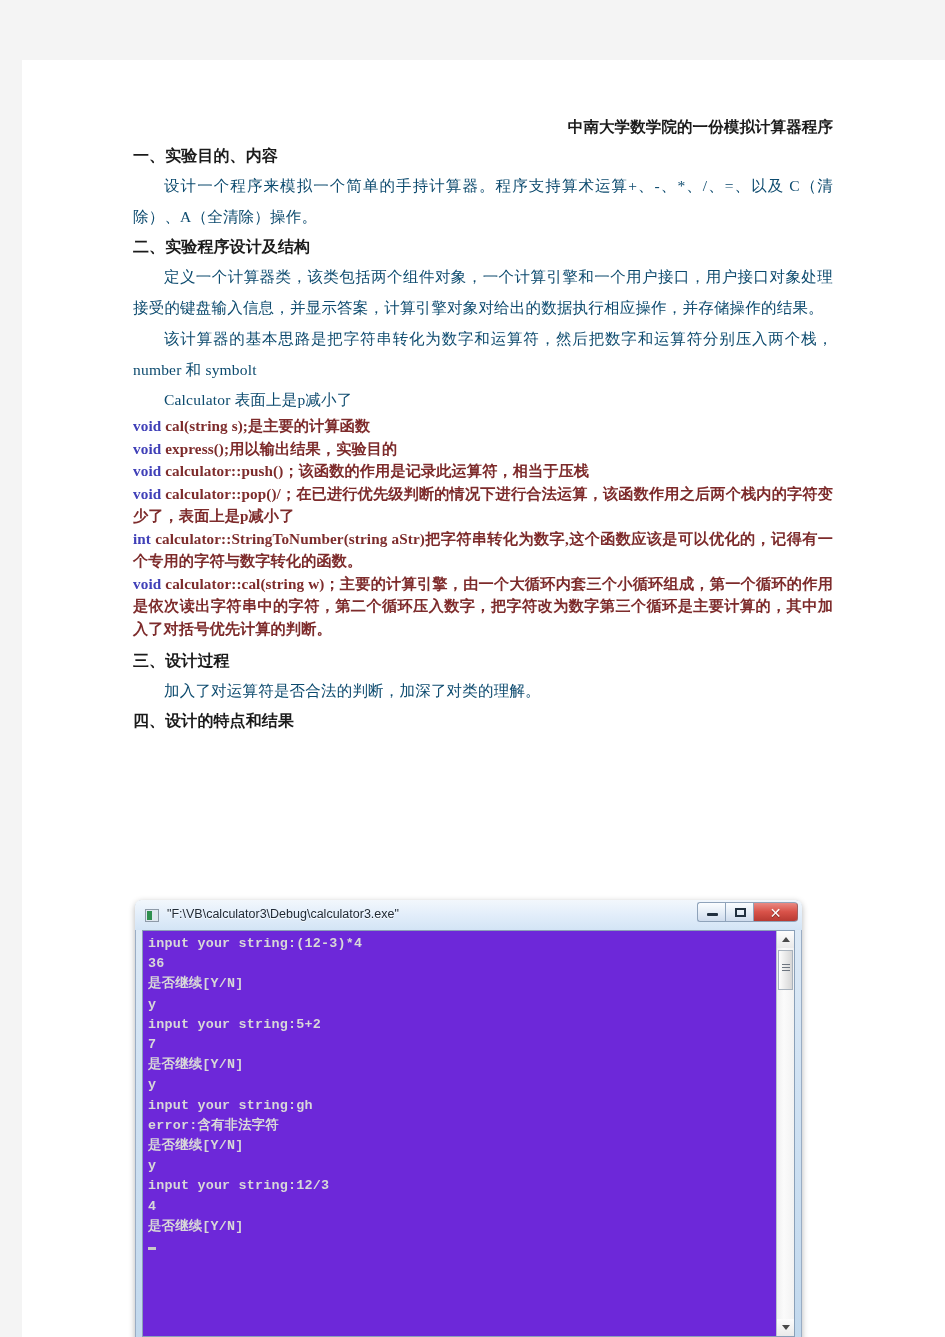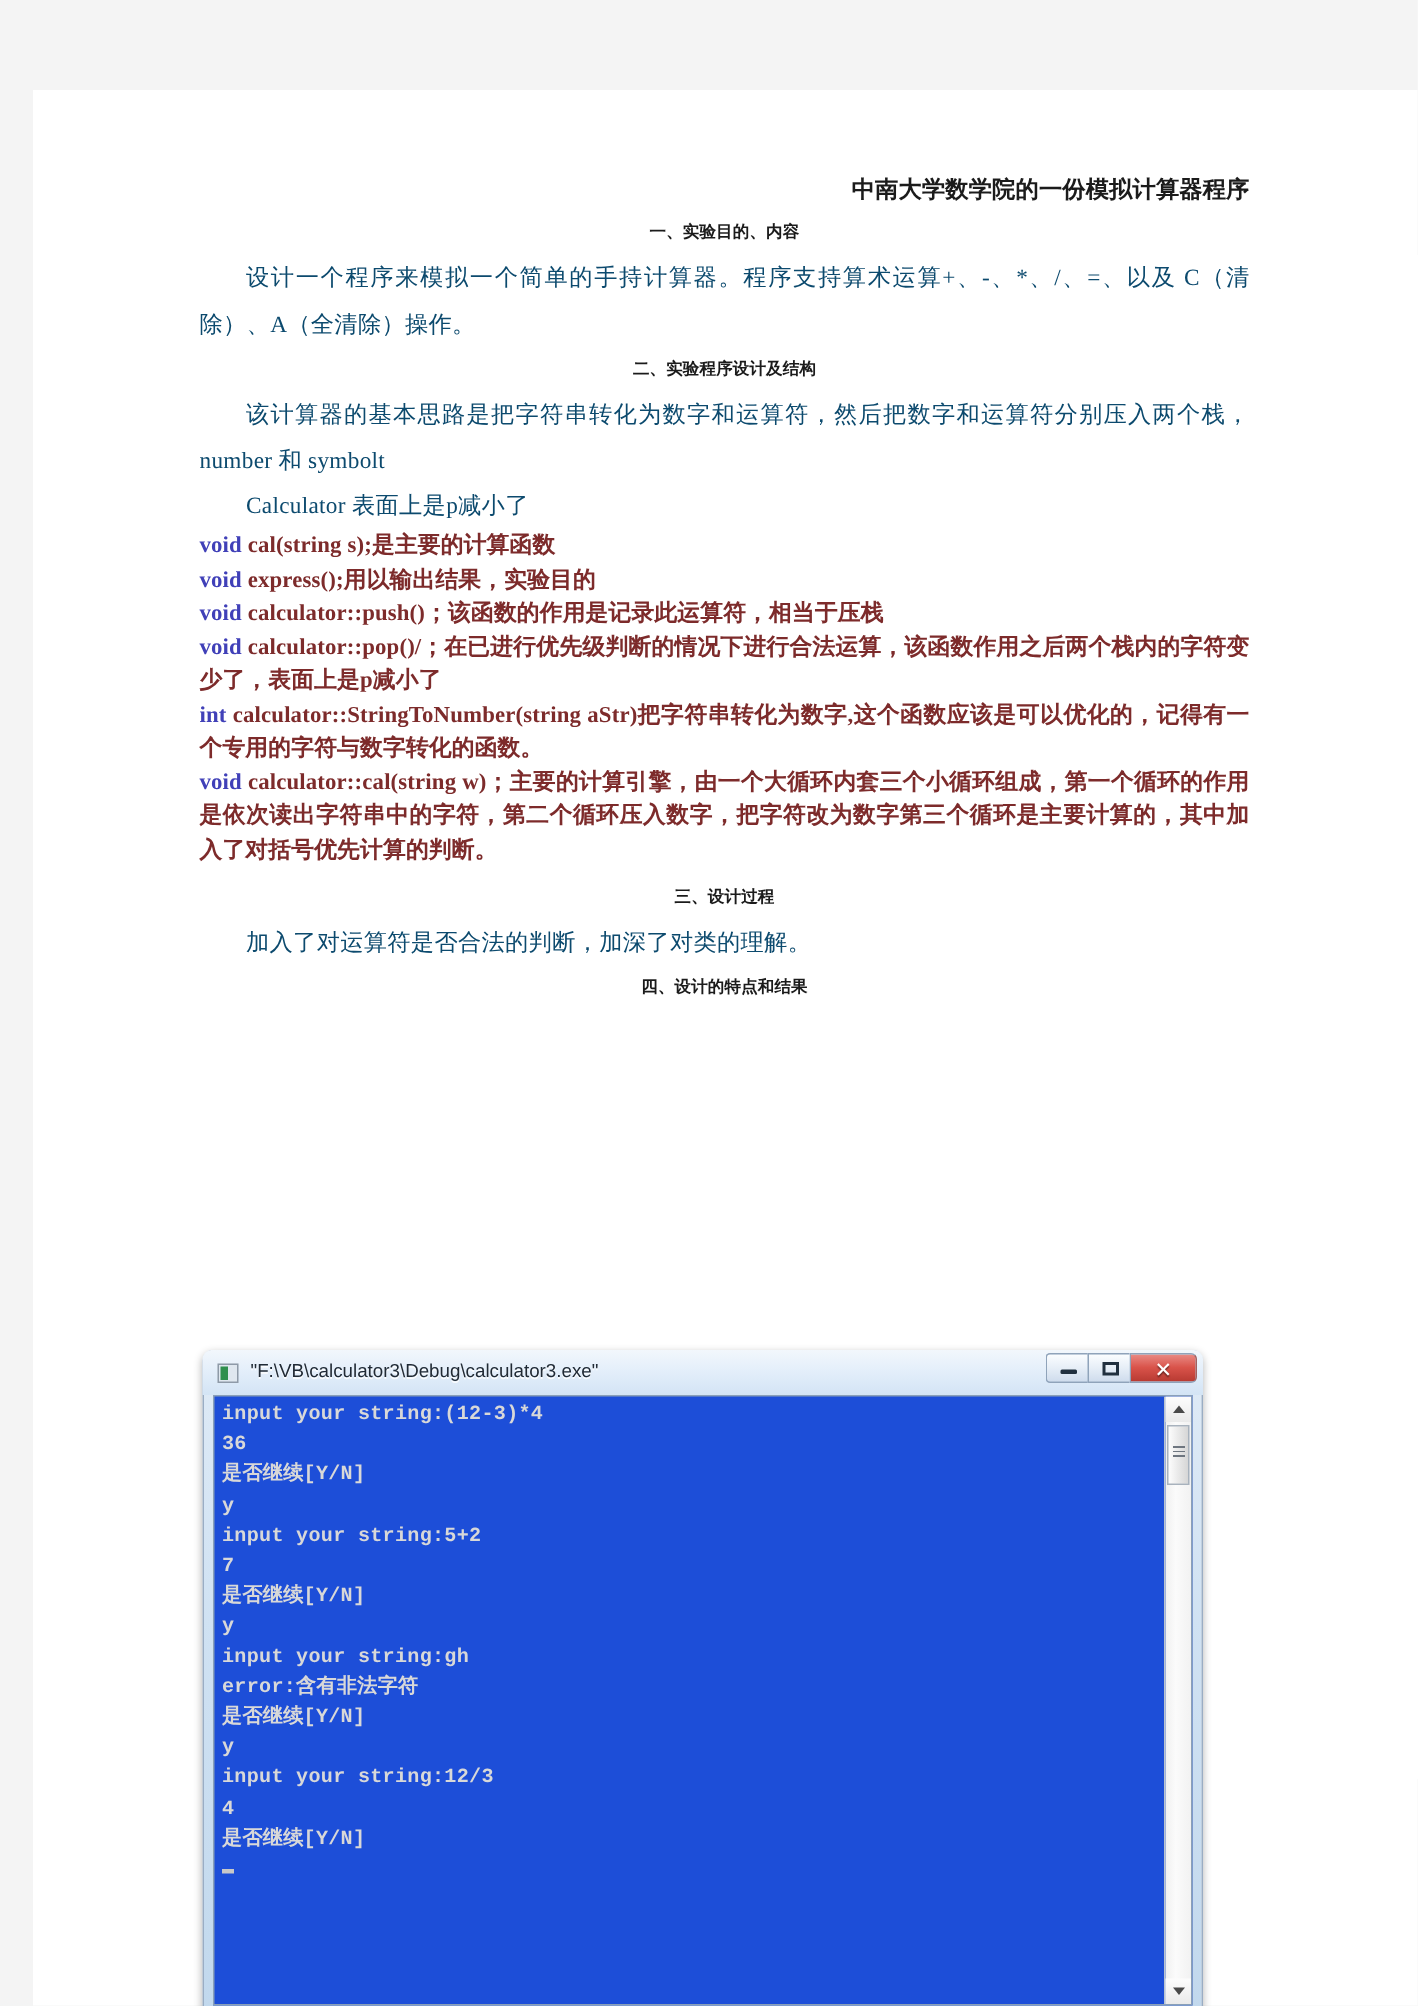--- a/index.html
+++ b/index.html
@@ -32,25 +32,24 @@
   .doc-title {
     font-weight: bold;
     font-size: 15.5px;
     color: #1b1b1b;
     line-height: 29px;
     letter-spacing: 0.1px;
     text-align: right;
   }
   .heading {
     font-weight: bold;
-    font-size: 11px;
+    font-size: 16px;
     color: #1b1b1b;
     line-height: 29px;
     letter-spacing: 0.1px;
-    text-align: center;
   }
   .para {
     font-size: 15.5px;
     color: #0c4a6e;
     line-height: 31px;
     text-indent: 2em;
     text-align: justify;
     letter-spacing: 0.2px;
   }
   .para.tight {
@@ -172,21 +171,21 @@
     font-weight: bold;
     color: #ffffff;
     text-shadow: 0 1px 1px rgba(0,0,0,0.45);
   }
   .win-client {
     position: absolute;
     left: 7px;
     right: 7px;
     top: 30px;
     bottom: 8px;
-    background: #1d4ed8;
+    background: #6d28d9;
     border: 1px solid #8aa0b8;
     box-sizing: border-box;
     overflow: hidden;
   }
   .console-text {
     position: absolute;
     left: 5px;
     top: 3px;
     right: 22px;
     font-family: "Liberation Mono", "DejaVu Sans Mono", monospace;
@@ -257,20 +256,21 @@
 
 <div id="page">
   <div class="content">
 
     <div class="doc-title">中南大学数学院的一份模拟计算器程序</div>
 
     <div class="heading">一、实验目的、内容</div>
     <div class="para">设计一个程序来模拟一个简单的手持计算器。程序支持算术运算+、-、*、/、=、以及 C（清除）、A（全清除）操作。</div>
 
     <div class="heading">二、实验程序设计及结构</div>
+    <div class="para">定义一个计算器类，该类包括两个组件对象，一个计算引擎和一个用户接口，用户接口对象处理接受的键盘输入信息，并显示答案，计算引擎对象对给出的数据执行相应操作，并存储操作的结果。</div>
     <div class="para">该计算器的基本思路是把字符串转化为数字和运算符，然后把数字和运算符分别压入两个栈，number  和 symbolt</div>
     <div class="para tight">Calculator 表面上是p减小了</div>
 
     <div class="code-block">
       <div class="code-line"><span class="kw">void</span><span> cal(string  s);是主要的计算函数</span></div>
       <div class="code-line"><span class="kw">void</span><span> express();用以输出结果，实验目的</span></div>
       <div class="code-line"><span class="kw">void</span><span> calculator::push()；该函数的作用是记录此运算符，相当于压栈</span></div>
       <div class="code-line"><span class="kw">void</span><span> calculator::pop()/；在已进行优先级判断的情况下进行合法运算，该函数作用之后两个栈内的字符变少了，表面上是p减小了</span></div>
       <div class="code-line"><span class="kw">int</span><span> calculator::StringToNumber(string  aStr)把字符串转化为数字,这个函数应该是可以优化的，记得有一个专用的字符与数字转化的函数。</span></div>
       <div class="code-line"><span class="kw">void</span><span> calculator::cal(string  w)；主要的计算引擎，由一个大循环内套三个小循环组成，第一个循环的作用是依次读出字符串中的字符，第二个循环压入数字，把字符改为数字第三个循环是主要计算的，其中加入了对括号优先计算的判断。</span></div>

